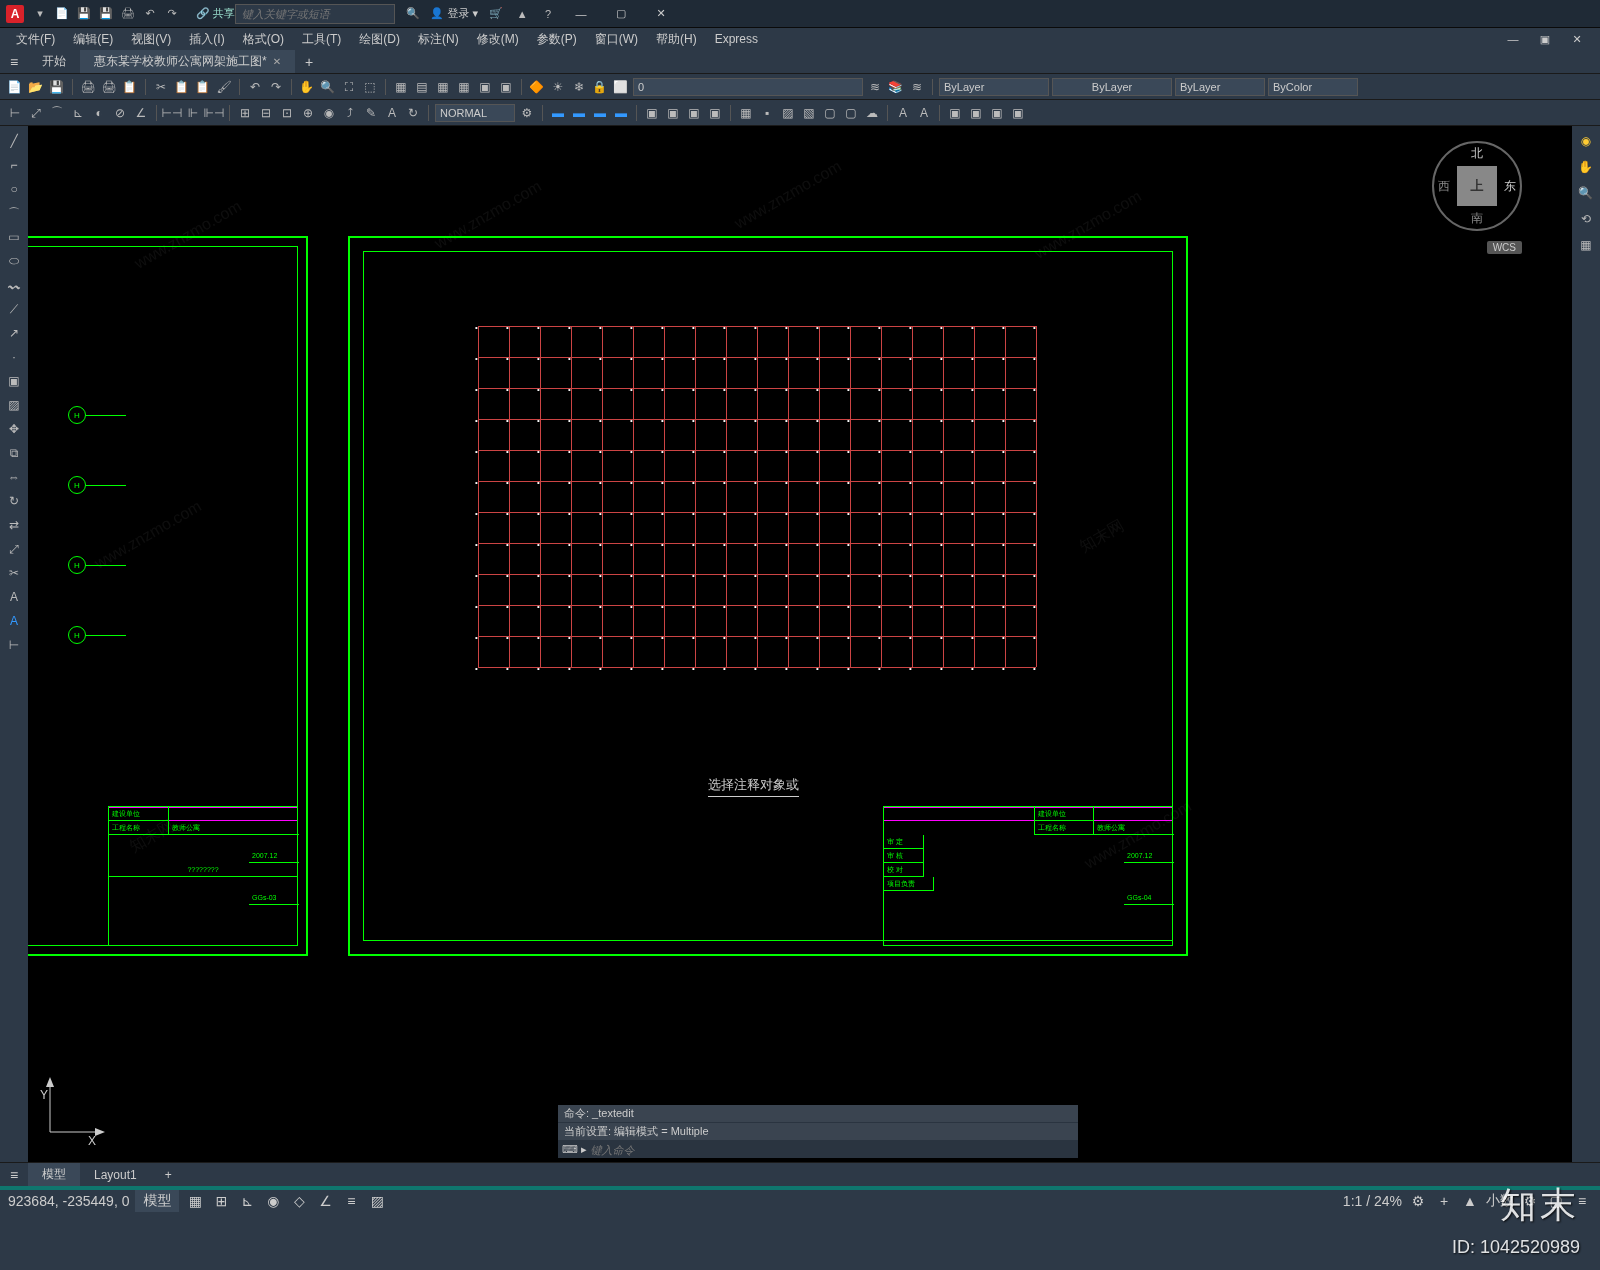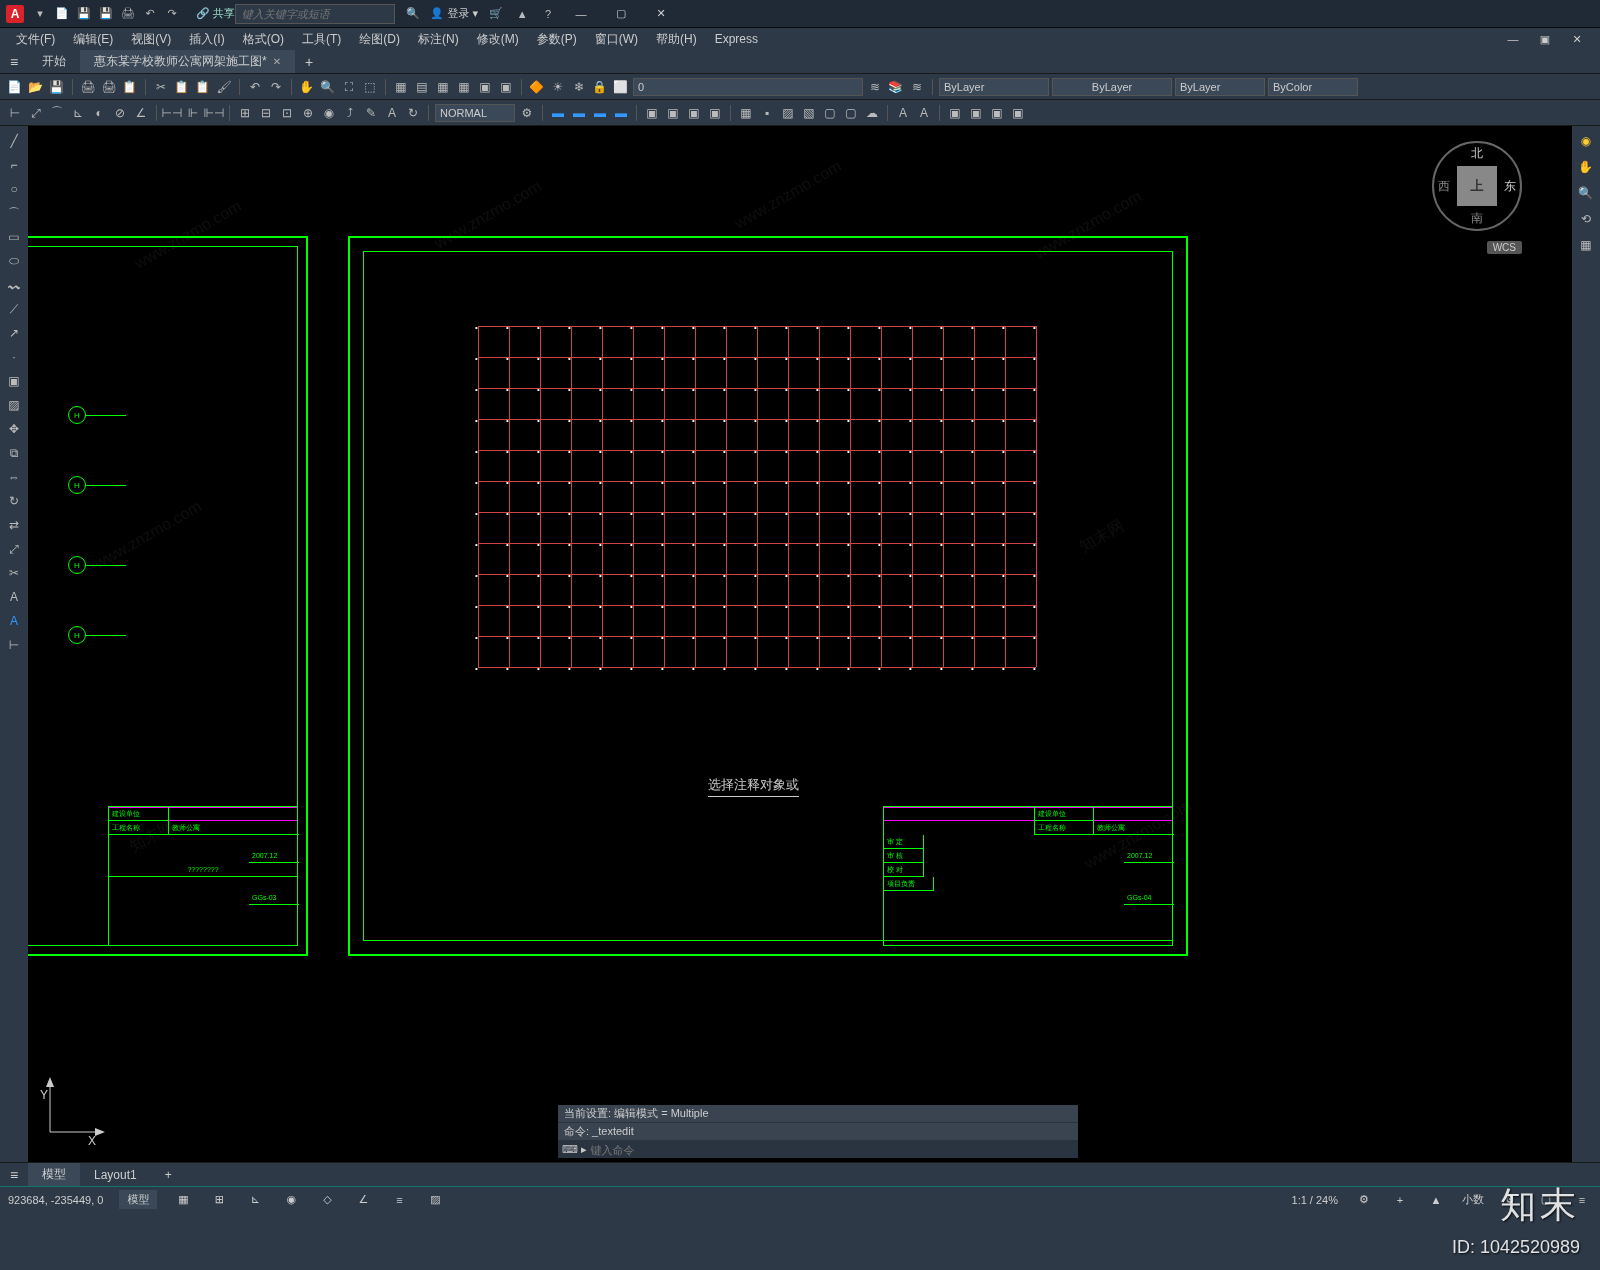--- a/index.html
+++ b/index.html
@@ -49,25 +49,25 @@
 .grid-label{position:absolute;color:#ccc;font-size:6px;white-space:nowrap}
 .drawing-title{position:absolute;color:#ccc;font-size:13px;border-bottom:1px solid #ccc;padding-bottom:2px}
 .axis-circle{position:absolute;width:18px;height:18px;border:1px solid #0f0;border-radius:50%;display:flex;align-items:center;justify-content:center;color:#0f0;font-size:8px}
 .axis-line{position:absolute;background:#0f0}
 .ucs{position:absolute;left:12px;bottom:20px;color:#ccc}
 .ucs-y{position:absolute;left:12px;bottom:60px;font-size:12px}
 .ucs-x{position:absolute;left:60px;bottom:14px;font-size:12px}
 .cmd-area{position:absolute;left:530px;bottom:4px;width:520px;background:#3a4450;color:#ccc;font-size:11px}
 .cmd-line{padding:1px 6px;border-bottom:1px solid #2a3440}
 .cmd-input-row{display:flex;align-items:center;background:#2a3440;padding:2px 4px}
-.cmd-input{flex:1;background:transparent;border:none;color:#888;font-size:11px;}
+.cmd-input{flex:1;background:transparent;border:none;color:#888;font-size:11px;font-style:italic}
 .bottom-tabs{height:24px;background:#2d3947;display:flex;align-items:center;border-top:1px solid #1a1a1a}
 .btab{padding:3px 14px;color:#ccc;font-size:12px;cursor:pointer}
 .btab.active{background:#3a4858}
-.statusbar{height:26px;background:#2d3947;display:flex;align-items:center;padding:0 8px;gap:16px;color:#ccc;font-size:11px;border-top:1px solid #0f766e}
+.statusbar{height:26px;background:#2d3947;display:flex;align-items:center;padding:0 8px;gap:6px;color:#ccc;font-size:14px;border-top:4px solid #0f766e}
 .status-sep{flex:1}
 .status-btn{width:20px;height:20px;display:flex;align-items:center;justify-content:center;cursor:pointer}
 .watermark{position:absolute;right:20px;bottom:40px;color:#fff;font-size:36px;font-weight:300;letter-spacing:4px;opacity:0.85;text-shadow:1px 1px 2px #000}
 .watermark-id{position:absolute;right:20px;bottom:12px;color:#fff;font-size:18px;opacity:0.85;text-shadow:1px 1px 2px #000}
 .wm-diag{position:absolute;color:rgba(180,180,180,0.08);font-size:16px;transform:rotate(-30deg);pointer-events:none}
 </style>
 </head>
 <body>
 
 <div class="titlebar">
@@ -566,22 +566,22 @@
         <line x1="10" y1="60" x2="10" y2="10" stroke="#ccc" stroke-width="1"></line>
         <line x1="10" y1="60" x2="60" y2="60" stroke="#ccc" stroke-width="1"></line>
         <polygon points="10,5 6,15 14,15" fill="#ccc"></polygon>
         <polygon points="65,60 55,56 55,64" fill="#ccc"></polygon>
       </svg>
     </div>
     <div class="ucs-y">Y</div>
     <div class="ucs-x">X</div>
 
     <div class="cmd-area">
+      <div class="cmd-line">命令: _textedit</div>
       <div class="cmd-line">当前设置: 编辑模式 = Multiple</div>
-      <div class="cmd-line">命令: _textedit</div>
       <div class="cmd-input-row">
         <span style="margin-right:4px">⌨ ▸</span>
         <input class="cmd-input" placeholder="键入命令" style="">
       </div>
     </div>
 
     <div class="viewcube">
       <div class="vc-n">北</div>
       <div class="vc-s">南</div>
       <div class="vc-e">东</div>

